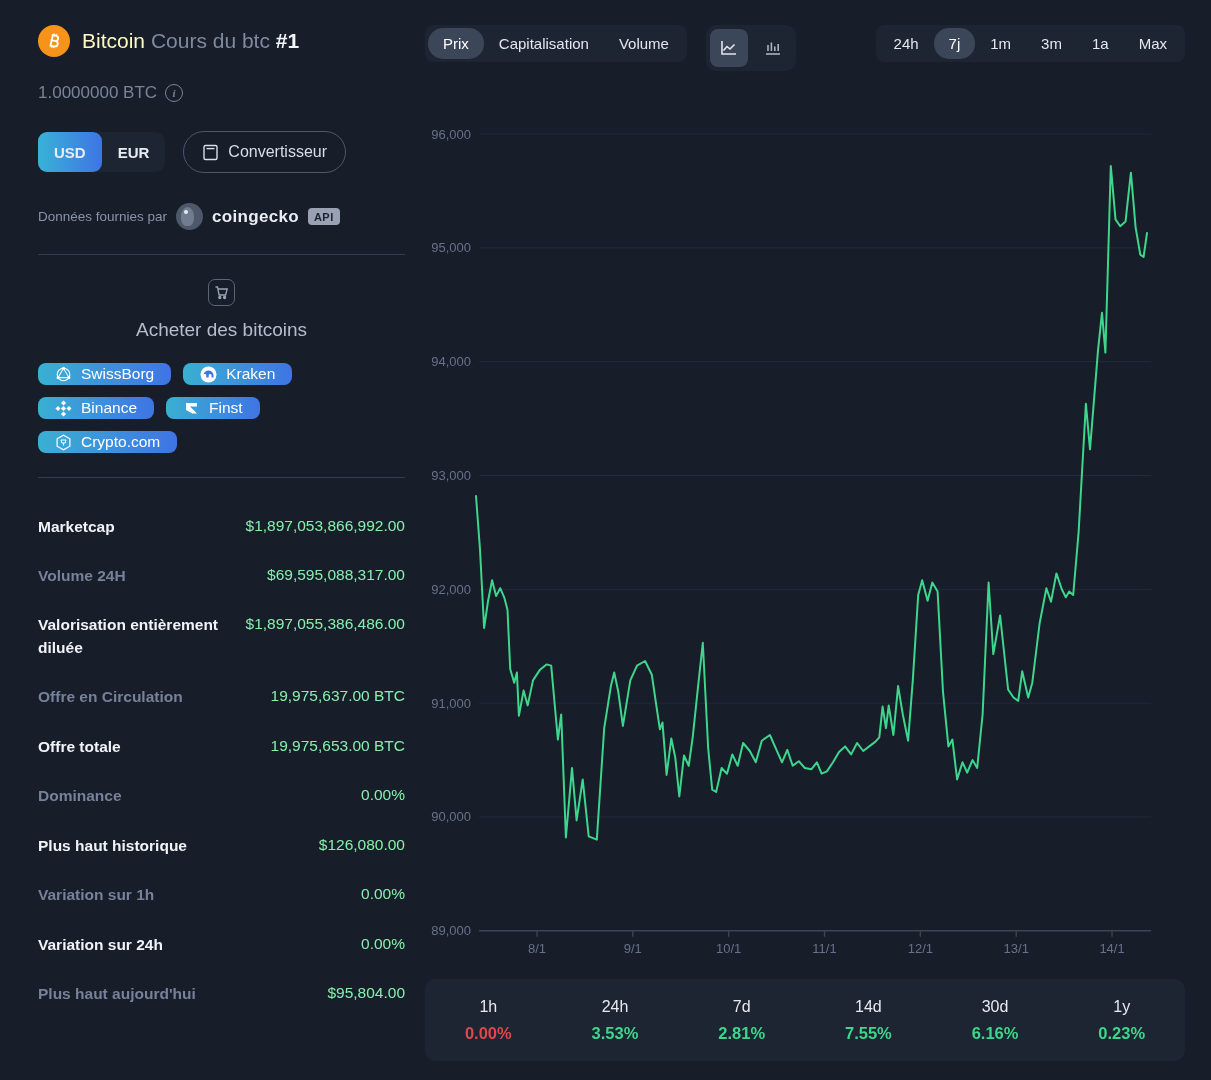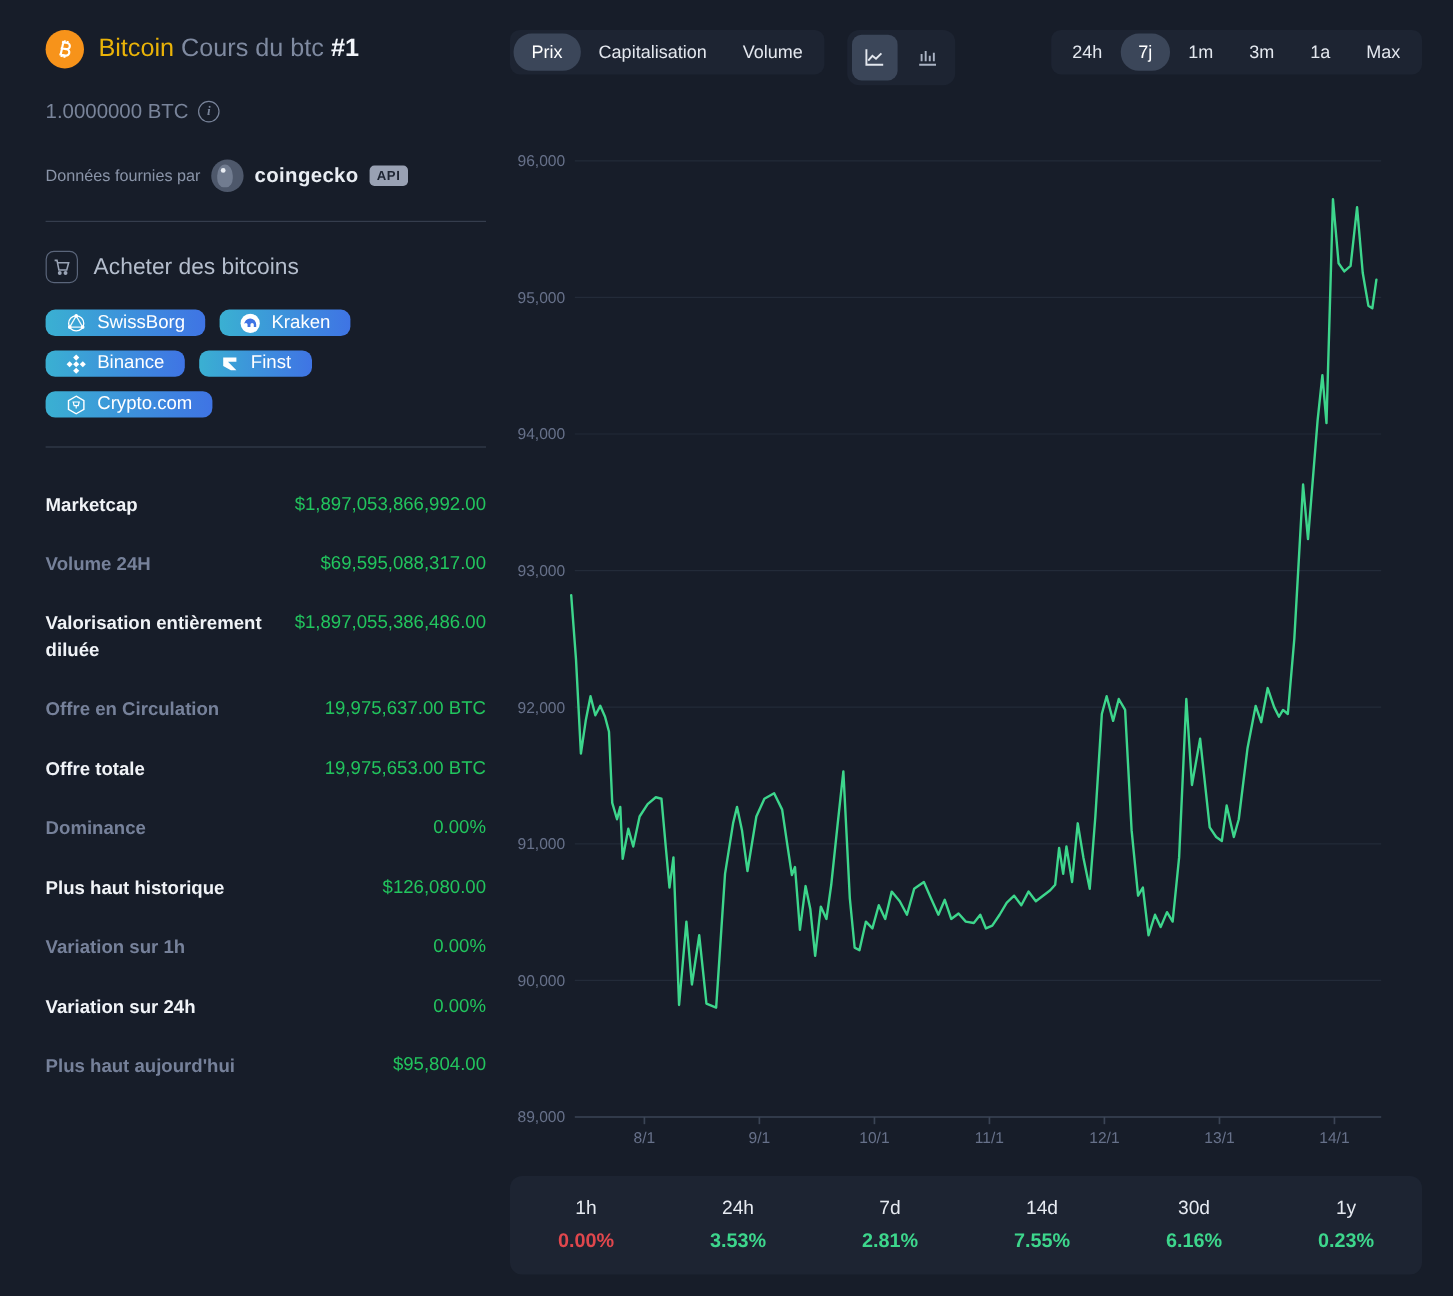--- a/index.html
+++ b/index.html
@@ -10,21 +10,21 @@
     color:#eef1f6;
     overflow:hidden;
     display:flex;
   }
   
   .left-col { width:425px; padding:25px 20px 0 38px; flex-shrink:0; }
   .coin-header { display:flex; align-items:center; gap:12px; }
   .btc-badge { width:32px; height:32px; border-radius:50%; background:#f7931a;
     display:flex; align-items:center; justify-content:center; flex-shrink:0; }
   .coin-title { font-size:21px; }
-  .coin-title .t-name { color:#eab308;margin-top:13px; }
+  .coin-title .t-name { color:#fef9c3;margin-top:13px; }
   .coin-title .t-sub { color:#7f8aa0; }
   .coin-title .t-rank { color:#f2f5fa; font-weight:bold; }
   .price-row { margin-top:14px; display:flex; align-items:baseline; gap:12px; }
   .price-main { font-size:33px; font-weight:bold; letter-spacing:0.5px; }
   .price-change { font-size:17px; font-weight:bold; color:#3dd68c; }
   .btc-equiv-row { margin-top:26px; display:flex; align-items:center; gap:8px;
     color:#79849a; font-size:17px; }
   .info-icon { width:18px; height:18px; border:1.5px solid #79849a; border-radius:50%;
     font-size:11px; display:flex; align-items:center; justify-content:center;
     color:#79849a; font-weight:bold; font-family:"Liberation Serif", serif; font-style:italic; }
@@ -39,32 +39,32 @@
   .provider-prefix { color:#8a94a8; font-size:13.5px; }
   .gecko-icon { width:27px; height:27px; border-radius:50%; background:#4e586b; position:relative; overflow:hidden; }
   .gecko-icon::after { content:""; position:absolute; left:5px; top:4px; width:13px; height:19px;
     background:#717c90; border-radius:50% 50% 40% 40%; }
   .gecko-icon::before { content:""; position:absolute; left:8px; top:7px; width:4px; height:4px;
     background:#e9edf3; border-radius:50%; z-index:1; }
   .provider-name { font-size:17px; font-weight:bold; color:#e9edf3; letter-spacing:0.3px; }
   .api-badge { background:#99a1b3; color:#1d2432; font-size:11px; font-weight:bold;
     border-radius:4px; padding:2.5px 6px; letter-spacing:0.5px; }
   .hr { height:1px; background:#49536699; margin:24px 0; }
-  .buy-header { display:flex; align-items:center; gap:13px; color:#b4bdcc; font-size:19px; }
+  .buy-header { display:flex; align-items:center; gap:13px; color:#b4bdcc; font-size:19px;flex-direction:column; }
   .cart-frame { width:27px; height:27px; border:1.5px solid #5a657a; border-radius:7px;
     display:flex; align-items:center; justify-content:center; }
   .exchange-wrap { margin-top:22px; display:flex; flex-wrap:wrap; gap:12px; }
   .exchange-btn { height:22px; border:none; border-radius:8px; cursor:pointer;
     background:linear-gradient(90deg,#3ab0d2,#3f74e4); color:#fff; font-size:15.5px;
     font-family:"Liberation Sans", sans-serif; display:flex; align-items:center; gap:9px; padding:0 17px; }
   .stats-list { margin-top:6px; }
   .stat-row { display:flex; justify-content:space-between; align-items:flex-start; padding:13.5px 0; }
   .stat-label { font-weight:bold; font-size:15.5px; color:#f0f3f7; max-width:218px; line-height:1.45; }
   .stat-row.muted .stat-label { color:#76819a; }
-  .stat-value { font-size:15.5px; color:#22c55e; text-align:right; margin-top:1px; }
+  .stat-value { font-size:15.5px; color:#86efac; text-align:right; margin-top:1px; }
   
   .right-col { flex:1; padding:25px 26px 0 0; }
   .controls-row { display:flex; align-items:flex-start; justify-content:space-between; height:46px; }
   .seg-group { background:#1d2432; border-radius:8px; display:flex; align-items:center; height:37px; padding:0 3px; }
   .seg-item { padding:7px 15px; font-size:15px; color:#e3e7ee; border-radius:6px; cursor:pointer; white-space:nowrap; }
   .seg-item.active { background:#3b4659; color:#ffffff;border-radius:15px; }
   .toggle-group { background:#1d2432; border-radius:10px; display:flex; gap:6px; padding:4px; height:46px; margin-left:-60px; }
   .toggle-btn { width:38px; height:38px; border-radius:8px; display:flex; align-items:center;
     justify-content:center; cursor:pointer; }
   .toggle-btn.active { background:#3b4659; }
@@ -97,20 +97,41 @@
       <span class="t-rank">#1</span>
     </div>
   </div>
 
 
   <div class="btc-equiv-row">
     <span>1.0000000 BTC</span>
     <span class="info-icon">i</span>
   </div>
 
+  <div class="currency-row">
+    <div class="currency-toggle">
+      <div class="cur-btn active">USD</div>
+      <div class="cur-btn">EUR</div>
+    </div>
+    <button class="converter-btn">
+      <span style="display:flex">
+        <svg width="17" height="17" viewBox="0 0 17 17" fill="none" stroke="#d9dee6" stroke-width="1.4">
+          <rect x="2" y="1.5" width="13" height="14" rx="1.5"></rect>
+          <line x1="4.5" y1="4.6" x2="12.5" y2="4.6"></line>
+          <line x1="5.5" y1="8" x2="5.5" y2="8.01" stroke-width="2"></line>
+            <line x1="8.5" y1="8" x2="8.5" y2="8.01" stroke-width="2"></line>
+            <line x1="11.5" y1="8" x2="11.5" y2="8.01" stroke-width="2"></line>
+          <line x1="5.5" y1="11" x2="5.5" y2="11.01" stroke-width="2"></line>
+            <line x1="8.5" y1="11" x2="8.5" y2="11.01" stroke-width="2"></line>
+            <line x1="11.5" y1="11" x2="11.5" y2="11.01" stroke-width="2"></line>
+        </svg>
+      </span>
+      <span>Convertisseur</span>
+    </button>
+  </div>
 
   <div class="provider-row">
     <span class="provider-prefix">Données fournies par</span>
     <span class="gecko-icon"></span>
     <span class="provider-name">coingecko</span>
     <span class="api-badge">API</span>
   </div>
 
   <div class="hr"></div>
 

